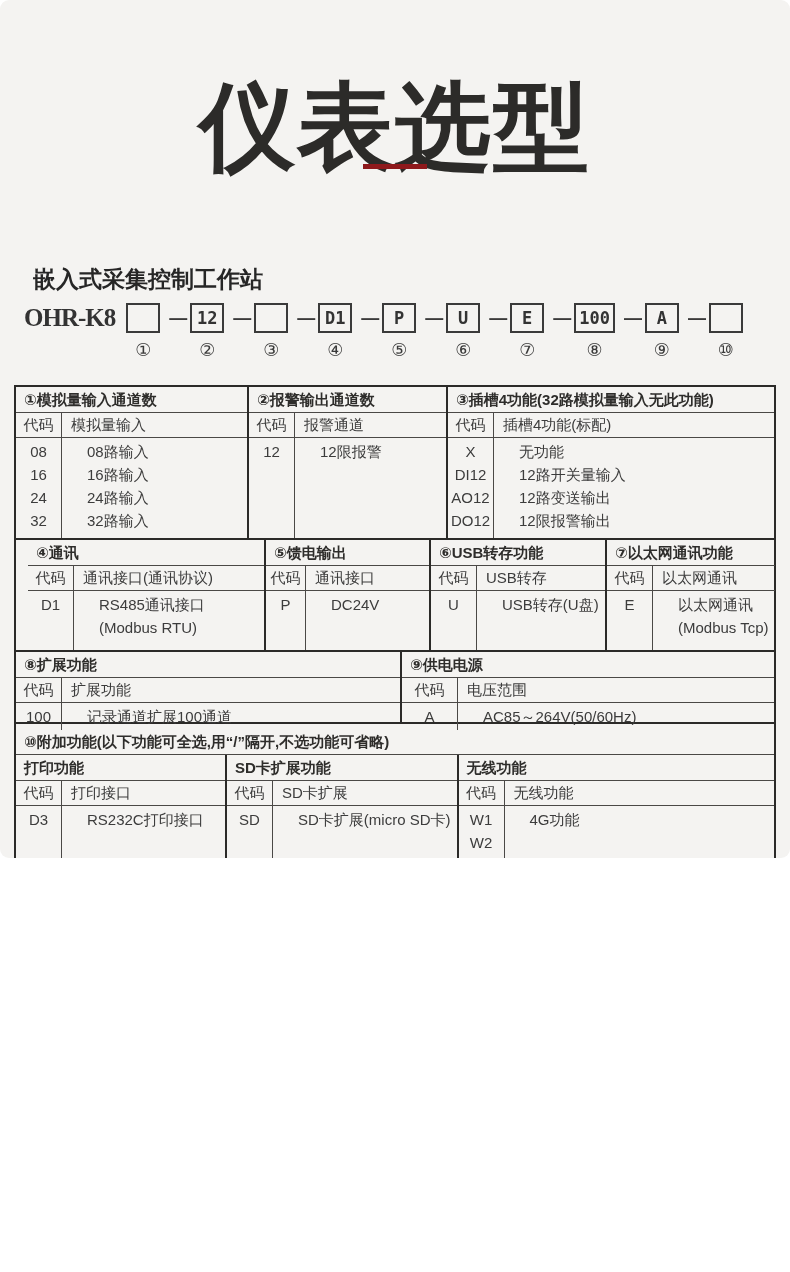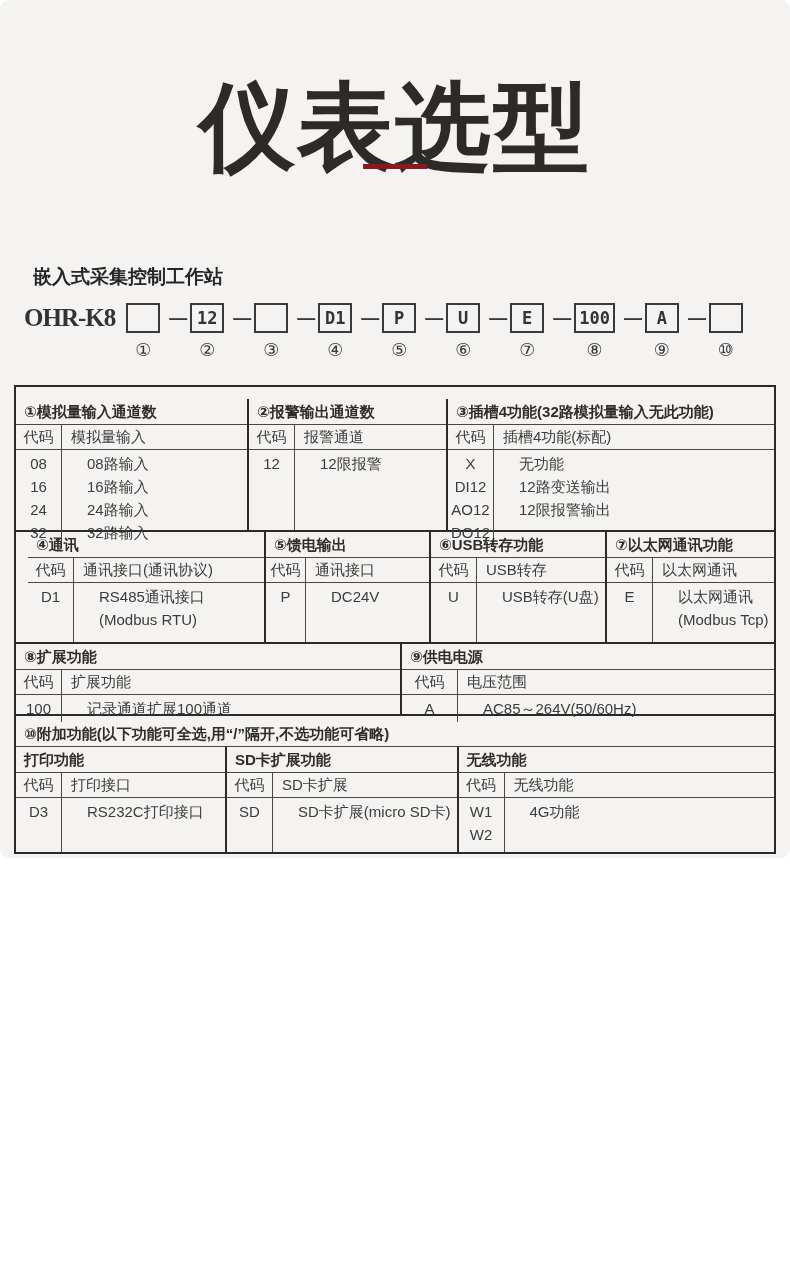--- a/index.html
+++ b/index.html
@@ -10,21 +10,21 @@
   }
   .top-section{position:absolute;left:0;top:0;width:790px;height:858px;background:#f4f3f1;border-radius:9px;}
   .bottom-section{position:absolute;left:0;top:858px;width:790px;height:414px;background:#ffffff;}
 
   .page-title{
     position:absolute;left:0;top:10px;width:790px;text-align:center;
     font-size:96px;font-weight:800;color:#2c2b29;letter-spacing:2px;line-height:1.1;
   }
   .red-dash{position:absolute;top:164px;left:50%;transform:translateX(-50%);width:64px;height:5px;background:#8e191c;}
 
-  .subtitle{position:absolute;left:33px;top:264px;font-size:19px;font-weight:700;color:#262626;}
+  .subtitle{position:absolute;left:33px;top:264px;font-size:23px;font-weight:700;color:#262626;}
 
   
   .model-row{position:absolute;left:24px;top:303px;display:flex;align-items:flex-start;column-gap:9px;}
   .model-prefix{
     font-family:Liberation Serif, serif;
     font-size:25px;font-weight:700;color:#333;line-height:30px;letter-spacing:-1px;margin-right:2px;
   }
   .pos{display:flex;flex-direction:column;align-items:center;}
   .pos-box{
     min-width:24px;padding:0 3px;height:26px;line-height:26px;border:2px solid #3a3a3a;
@@ -45,21 +45,21 @@
   .sec:last-child{border-right:none;flex:1;}
   .sec-title{font-weight:700;color:#2e2d2b;padding:3px 6px 2px 8px;border-bottom:1px solid #4a4846;line-height:20px;white-space:nowrap;}
   .sec-head{display:flex;border-bottom:1px solid #4a4846;}
   .code-h{width:46px;flex:0 0 46px;border-right:1px solid #4a4846;text-align:center;padding:2px 0;line-height:20px;box-sizing:border-box;}
   .desc-h{flex:1;padding:2px 6px 2px 9px;line-height:20px;white-space:nowrap;}
   .sec-body{display:flex;flex:1;gap:16px;}
   .code-col{width:46px;flex:0 0 46px;border-right:1px solid #4a4846;display:flex;flex-direction:column;align-items:center;padding:2px 0;box-sizing:border-box;}
   .desc-col{flex:1;display:flex;flex-direction:column;padding:2px 6px 2px 9px;}
   .code-col span,.desc-col span{line-height:23px;white-space:nowrap;}
   .band-header{font-weight:700;color:#2e2d2b;padding:7px 6px 2px 8px;border-bottom:1px solid #4a4846;line-height:21px;}
-  .b1{height:133px;margin-top:12px;} .b2{height:112px;padding-left:12px;} .b3{height:72px;}
+  .b1{height:153px;} .b2{height:112px;padding-left:12px;} .b3{height:72px;}
   .band4-wrap{display:flex;flex-direction:column;}
   .band4-secs{display:flex;flex:1;}
   .band4-secs .sec-body{min-height:54px;}
 </style>
 </head>
 <body>
 
 <div class="top-section">
   <h1 class="page-title">仪表选型</h1>
   <div class="red-dash"></div>
@@ -165,20 +165,21 @@
         </div>
         <div class="sec-body">
           <div class="code-col">
             <span>X</span>
             <span>DI12</span>
             <span>AO12</span>
             <span>DO12</span>
           </div>
           <div class="desc-col">
             <span>无功能</span>
+            <span>12路开关量输入</span>
             <span>12路变送输出</span>
             <span>12限报警输出</span>
           </div>
         </div>
       </div>
     </div>
 
     <div class="band b2">
       <div class="sec" style="flex:0 0 238px">
         <div class="sec-title">④通讯</div>

